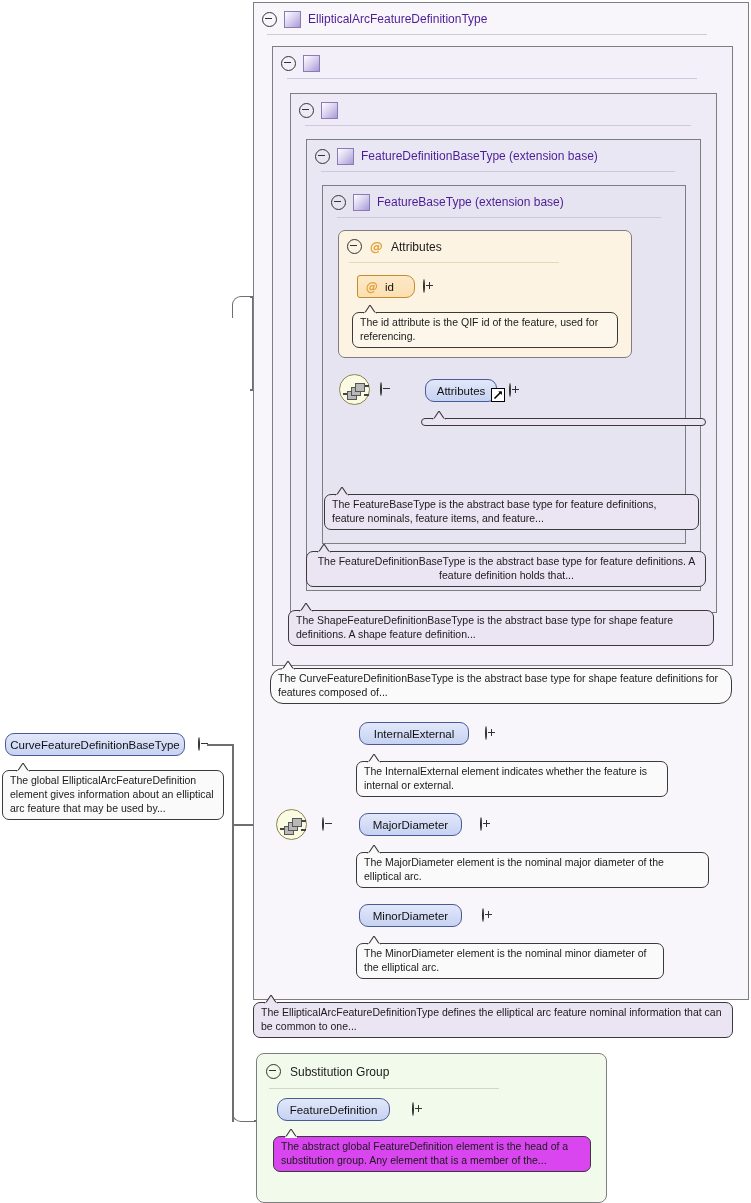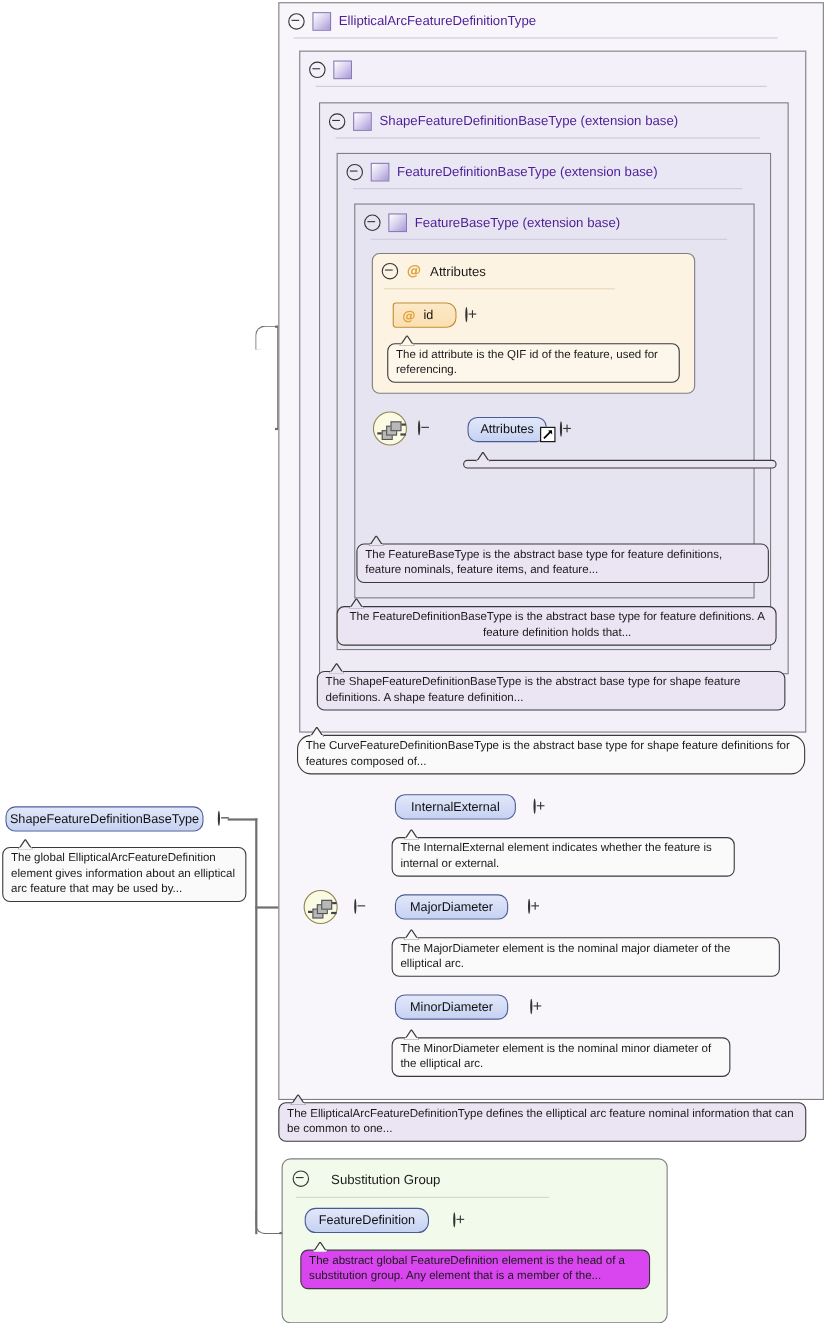--- a/index.html
+++ b/index.html
@@ -71,21 +71,21 @@
   .ln{position:absolute;background:#6f6f6f;}
   .lnh{height:1.6px;}
   .lnv{width:1.6px;}
   .elbow{position:absolute;border:1.6px solid #6f6f6f;}
   .elbow.tl{border-right:none;border-bottom:none;border-top-left-radius:9px;}
   .elbow.bl{border-right:none;border-top:none;border-bottom-left-radius:9px;}
 
   
   .sgbox{position:absolute;box-sizing:border-box;border:1.4px solid #7e7e82;border-radius:8px;
          background:#f2faec;}
-  .sgbox .hd{position:absolute;left:9px;top:10px;display:flex;align-items:center;gap:20px;font-size:12px;text-align:center;}
+  .sgbox .hd{position:absolute;left:9px;top:10px;display:flex;align-items:center;gap:9px;font-size:12px;text-align:center;}
   .sg-rule{position:absolute;height:1px;background:#cfd8c6;}
 
   
   .refarrow{position:absolute;width:14px;height:14px;border:1.3px solid #000;background:#fff;}
   .refarrow svg{display:block;}
 </style>
 </head>
 <body>
 
 
@@ -131,21 +131,20 @@
     <span class="circ"></span>
     <span class="tsq"></span>
   </div>
   <div class="frame-rule" style="left:14px;top:31px;width:410px;"></div>
 </div>
 
 <div class="frame f2 abs" style="left:290px;top:93px;width:427px;height:520px;">
   <div class="frame-hd" style="width:100%;">
     <span class="circ"></span>
     <span class="tsq"></span>
-    <span class="lbl">ShapeFeatureDefinitionBaseType (extension base)</span>
   </div>
   <div class="frame-rule" style="left:14px;top:31px;width:386px;"></div>
 </div>
 
 <div class="frame f3 abs" style="left:306px;top:139px;width:395px;height:452px;">
   <div class="frame-hd" style="width:100%;">
     <span class="circ"></span>
     <span class="tsq"></span>
     <span class="lbl">FeatureDefinitionBaseType (extension base)</span>
   </div>
@@ -254,21 +253,21 @@
     <svg width="16" height="9" viewBox="0 0 16 9">
         <polygon points="2,9 8,0 14,9" fill="#fafafa" stroke="#3a3a3a" stroke-width="1.1"></polygon>
         <line x1="2" y1="8.5" x2="14" y2="8.5" stroke="#fafafa" stroke-width="2"></line>
       </svg>
   </div>
   <span>The CurveFeatureDefinitionBaseType is the abstract base type for shape feature definitions for features composed of...</span>
 </div>
 
 
 <div class="elpill abs" style="left:5px;top:733px;width:180px;">
-  <span>ShapeFeatureDefinitionBaseType</span>
+  <span>CurveFeatureDefinitionBaseType</span>
 </div>
 <span class="circ abs" style="left:192px;top:738px;"></span>
 
 <div class="ann white abs" style="left:2px;top:770px;width:222px;">
   <div class="ann-tip" style="left:12px;top:-8px;">
     <svg width="16" height="9" viewBox="0 0 16 9">
         <polygon points="2,9 8,0 14,9" fill="#fafafa" stroke="#3a3a3a" stroke-width="1.1"></polygon>
         <line x1="2" y1="8.5" x2="14" y2="8.5" stroke="#fafafa" stroke-width="2"></line>
       </svg>
   </div>

